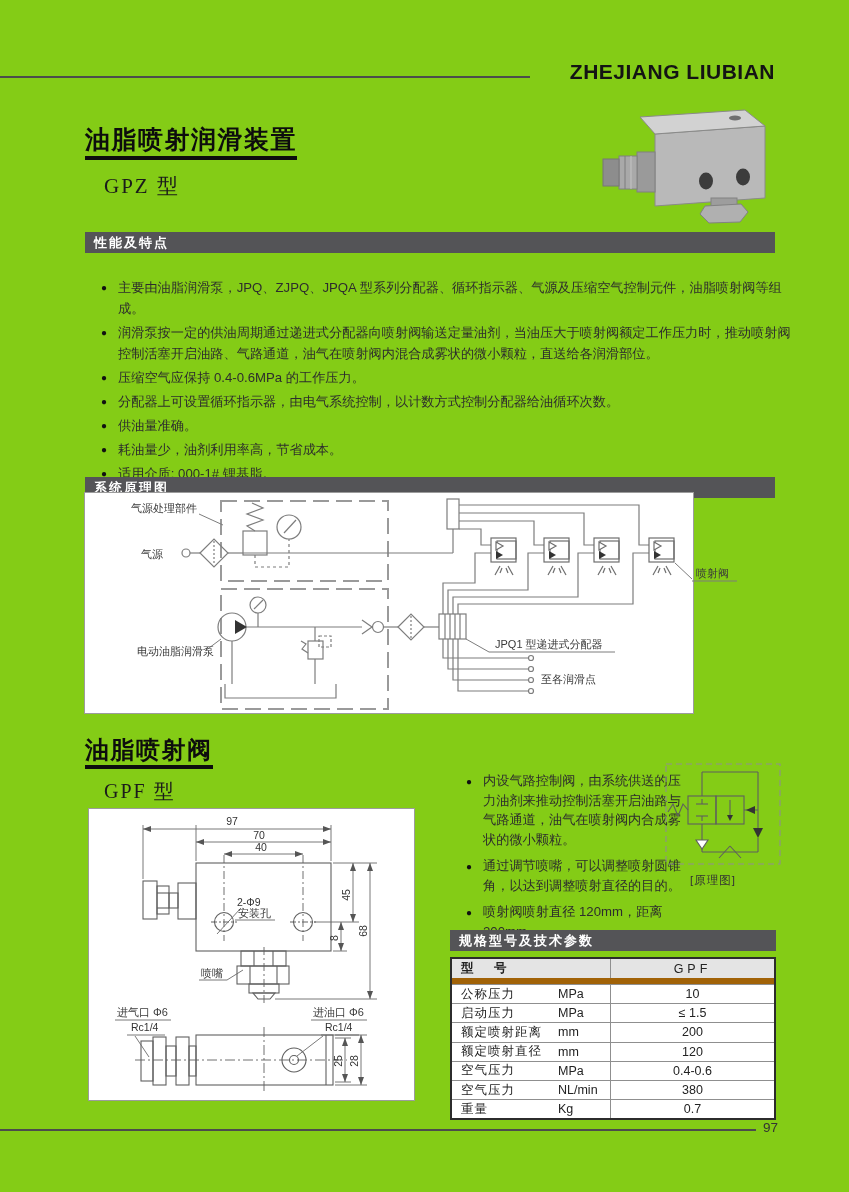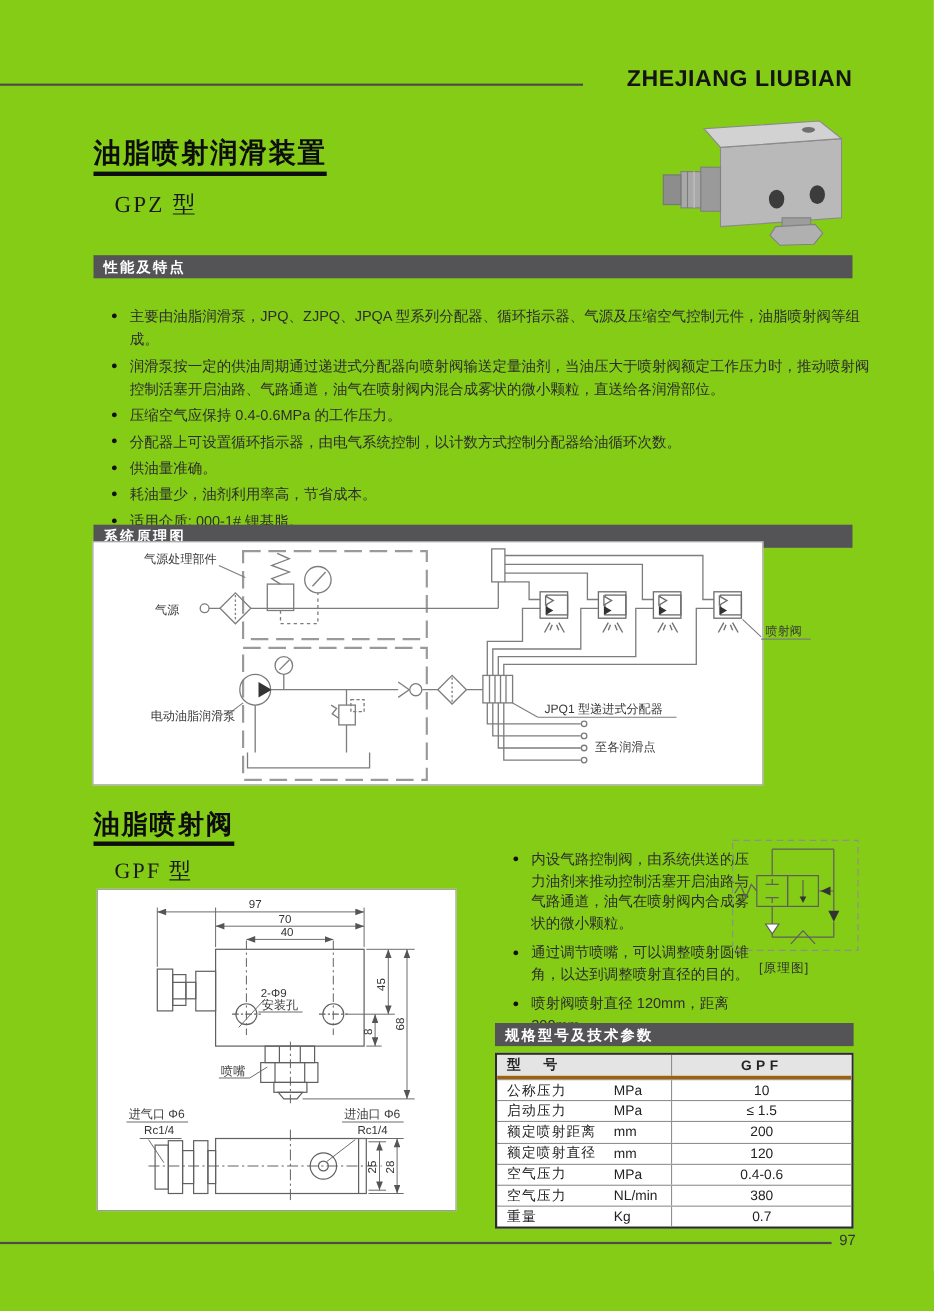--- a/index.html
+++ b/index.html
@@ -27,26 +27,26 @@
 
   svg text{font-family:"Liberation Sans","DejaVu Sans",sans-serif;}
   .lbl{font-size:11px;fill:#3a3a3a;}
   .dt{font-size:10.5px;fill:#333;}
 
   .caption{position:absolute;font-size:11.5px;color:#333;letter-spacing:1px;}
 
   .spec{position:absolute;left:450px;top:957px;width:326px;border:2px solid #2c2c2c;box-sizing:border-box;
         font-size:12.5px;color:#232323;background:#fff;}
   .srow{display:flex;height:18.2px;align-items:stretch;border-top:1px solid #8f8f8f;}
-  .srow.head{height:19px;background:#e4e4e4;border-top:none;border-bottom:3px solid #a16207;}
+  .srow.head{height:19px;background:#e4e4e4;border-top:none;border-bottom:6px solid #a16207;}
   .sname{width:97px;padding-left:9px;letter-spacing:1px;display:flex;align-items:center;}
   .sunit{width:52px;display:flex;align-items:center;}
   .sval{flex:1;text-align:center;border-left:1px solid #8f8f8f;display:flex;align-items:center;justify-content:center;}
   .hname{width:149px;padding-left:9px;letter-spacing:4px;display:flex;align-items:center;font-weight:bold;}
-  .hval{flex:1;display:flex;align-items:center;justify-content:center;letter-spacing:4px;font-weight:bold;border-left:1px solid #8f8f8f;}
+  .hval{flex:1;display:flex;align-items:center;justify-content:center;letter-spacing:4px;font-weight:normal;border-left:1px solid #8f8f8f;}
 
   .botrule{position:absolute;top:1129px;left:0;width:756px;height:2px;background:#4c4c4c;}
   .pagenum{position:absolute;top:1120px;left:763px;font-size:13.5px;color:#333;}
 </style>
 </head>
 <body>
 
 <div class="page">
 
   <div class="toprule"></div>

